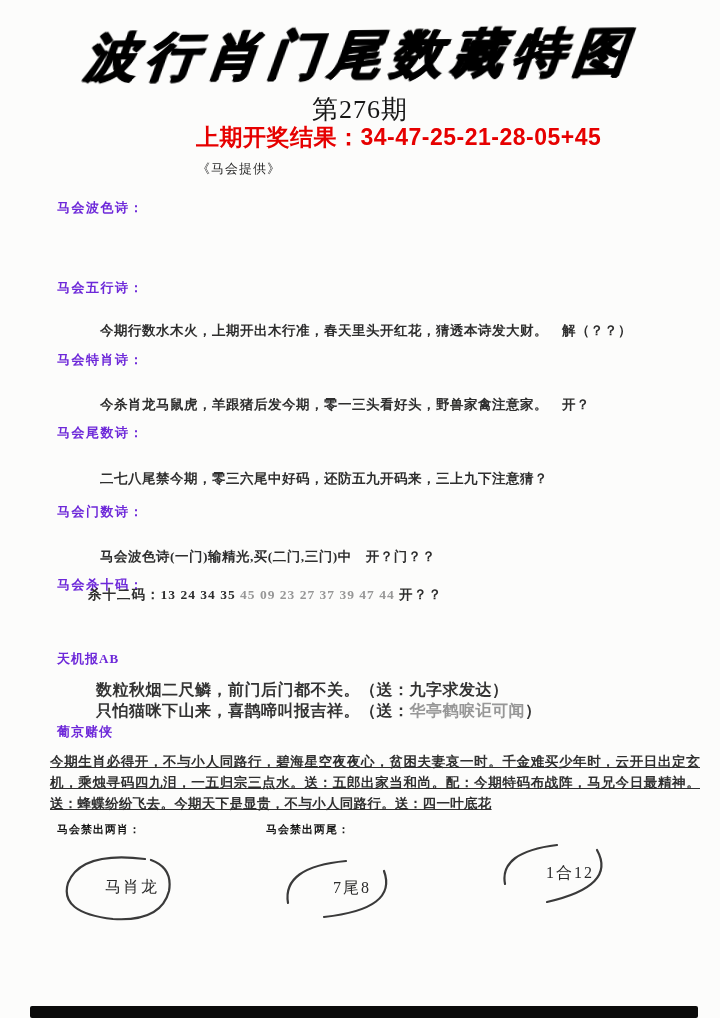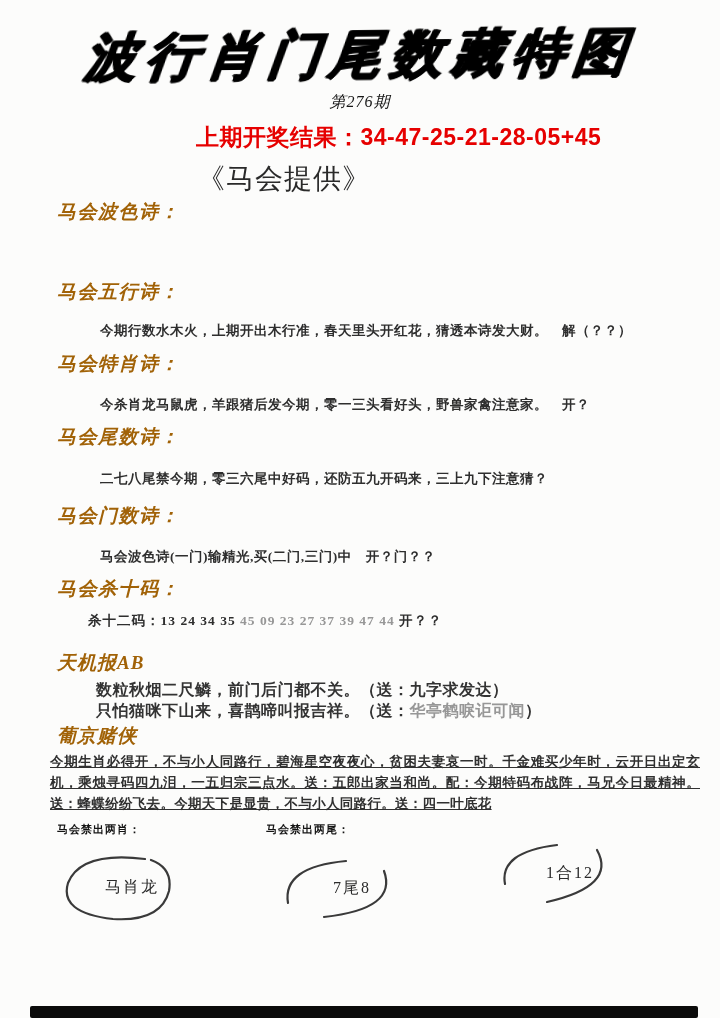--- a/index.html
+++ b/index.html
@@ -19,38 +19,37 @@
     font-size:52px;font-weight:900;font-style:italic;
     letter-spacing:9px;
     color:#0c0c0c;
     transform:skewX(-7deg) rotate(-0.6deg);
     text-shadow:1px 1px 0 #000, 2px 0 0 #111, 0 2px 0 #101010, -1px 1px 0 #000;
     filter:blur(.45px) contrast(1.9);
     white-space:nowrap;
   }
   .issue{
     position:absolute;top:92px;left:0;width:100%;
-    text-align:center;font-size:16px;color:#161616;letter-spacing:1px;font-style:italic;
+    text-align:center;font-size:26px;color:#161616;letter-spacing:1px;
   }
   .result-line{
     position:absolute;top:122px;left:196px;
     font-size:23px;font-weight:700;
     font-family:"Liberation Sans","DejaVu Sans",sans-serif;
     color:#e60000;letter-spacing:.5px;white-space:nowrap;
   }
   .provider{
     position:absolute;top:160px;left:197px;
-    font-size:28px;color:#2a2a2a;letter-spacing:1px;
+    font-size:13px;color:#2a2a2a;letter-spacing:1px;
   }
   
   .sec-heading{
     position:absolute;left:57px;
-    font-size:19px;font-weight:700;color:#a16207;letter-spacing:1.5px;
+    font-size:13px;font-weight:700;color:#6d28d9;letter-spacing:1.5px;
     white-space:nowrap;
-    font-style:italic;
   }
   .poem-line{
     position:absolute;left:100px;
     font-size:13.5px;font-weight:700;color:#3c3c3c;letter-spacing:.5px;
     white-space:nowrap;
   }
   .light{color:#979797;font-weight:600;}
   .dark{color:#2e2e2e;}
   .kill-line{position:absolute;left:88px;font-size:13.5px;font-weight:700;color:#2e2e2e;letter-spacing:1px;white-space:nowrap;}
   .tianji-line{position:absolute;left:96px;font-size:16px;font-weight:700;color:#333;letter-spacing:.5px;white-space:nowrap;}
@@ -93,21 +92,21 @@
   <div class="sec-heading" style="top:351px">马会特肖诗：</div>
   <div class="poem-line" style="top:396px"><span class="dark">今杀肖龙马鼠虎，羊跟猪后发今期，零一三头看好头，野兽家禽注意家。　开？</span><span class="light"></span></div>
 
   <div class="sec-heading" style="top:424px">马会尾数诗：</div>
   <div class="poem-line" style="top:470px"><span class="dark">二七八尾禁今期，零三六尾中好码，还防五九开码来，三上九下注意猜？</span><span class="light"></span></div>
 
   <div class="sec-heading" style="top:503px">马会门数诗：</div>
   <div class="poem-line" style="top:548px"><span class="dark">马会波色诗(一门)输精光,买(二门,三门)中　开？门？？</span><span class="light"></span></div>
 
   <div class="sec-heading" style="top:576px">马会杀十码：</div>
-  <div class="kill-line" style="top:612px"><span>杀十二码：</span><span class="dark">13 24 34 35 </span><span class="light">45 09 23 27 37 39 47 44 </span><span class="dark">开？？</span></div>
+  <div class="kill-line" style="top:586px"><span>杀十二码：</span><span class="dark">13 24 34 35 </span><span class="light">45 09 23 27 37 39 47 44 </span><span class="dark">开？？</span></div>
 
   <div class="sec-heading" style="top:650px;letter-spacing:1px">天机报AB</div>
   <div class="tianji-line" style="top:680px">数粒秋烟二尺鳞，前门后门都不关。（送：九字求发达）</div>
   <div class="tianji-line" style="top:701px"><span>只怕猫咪下山来，喜鹊啼叫报吉祥。（送：</span><span class="light">华亭鹤唳讵可闻</span><span>）</span></div>
 
   <div class="sec-heading" style="top:723px;letter-spacing:1px">葡京赌侠</div>
   <div class="pj-para">今期生肖必得开，不与小人同路行，碧海星空夜夜心，贫困夫妻哀一时。千金难买少年时，云开日出定玄机，乘烛寻码四九泪，一五归宗三点水。送：五郎出家当和尚。配：今期特码布战阵，马兄今日最精神。送：蜂蝶纷纷飞去。今期天下是显贵，不与小人同路行。送：四一叶底花</div>
 
   <div class="ban-col" style="left:57px">
     <div class="ban-label">马会禁出两肖：</div>

